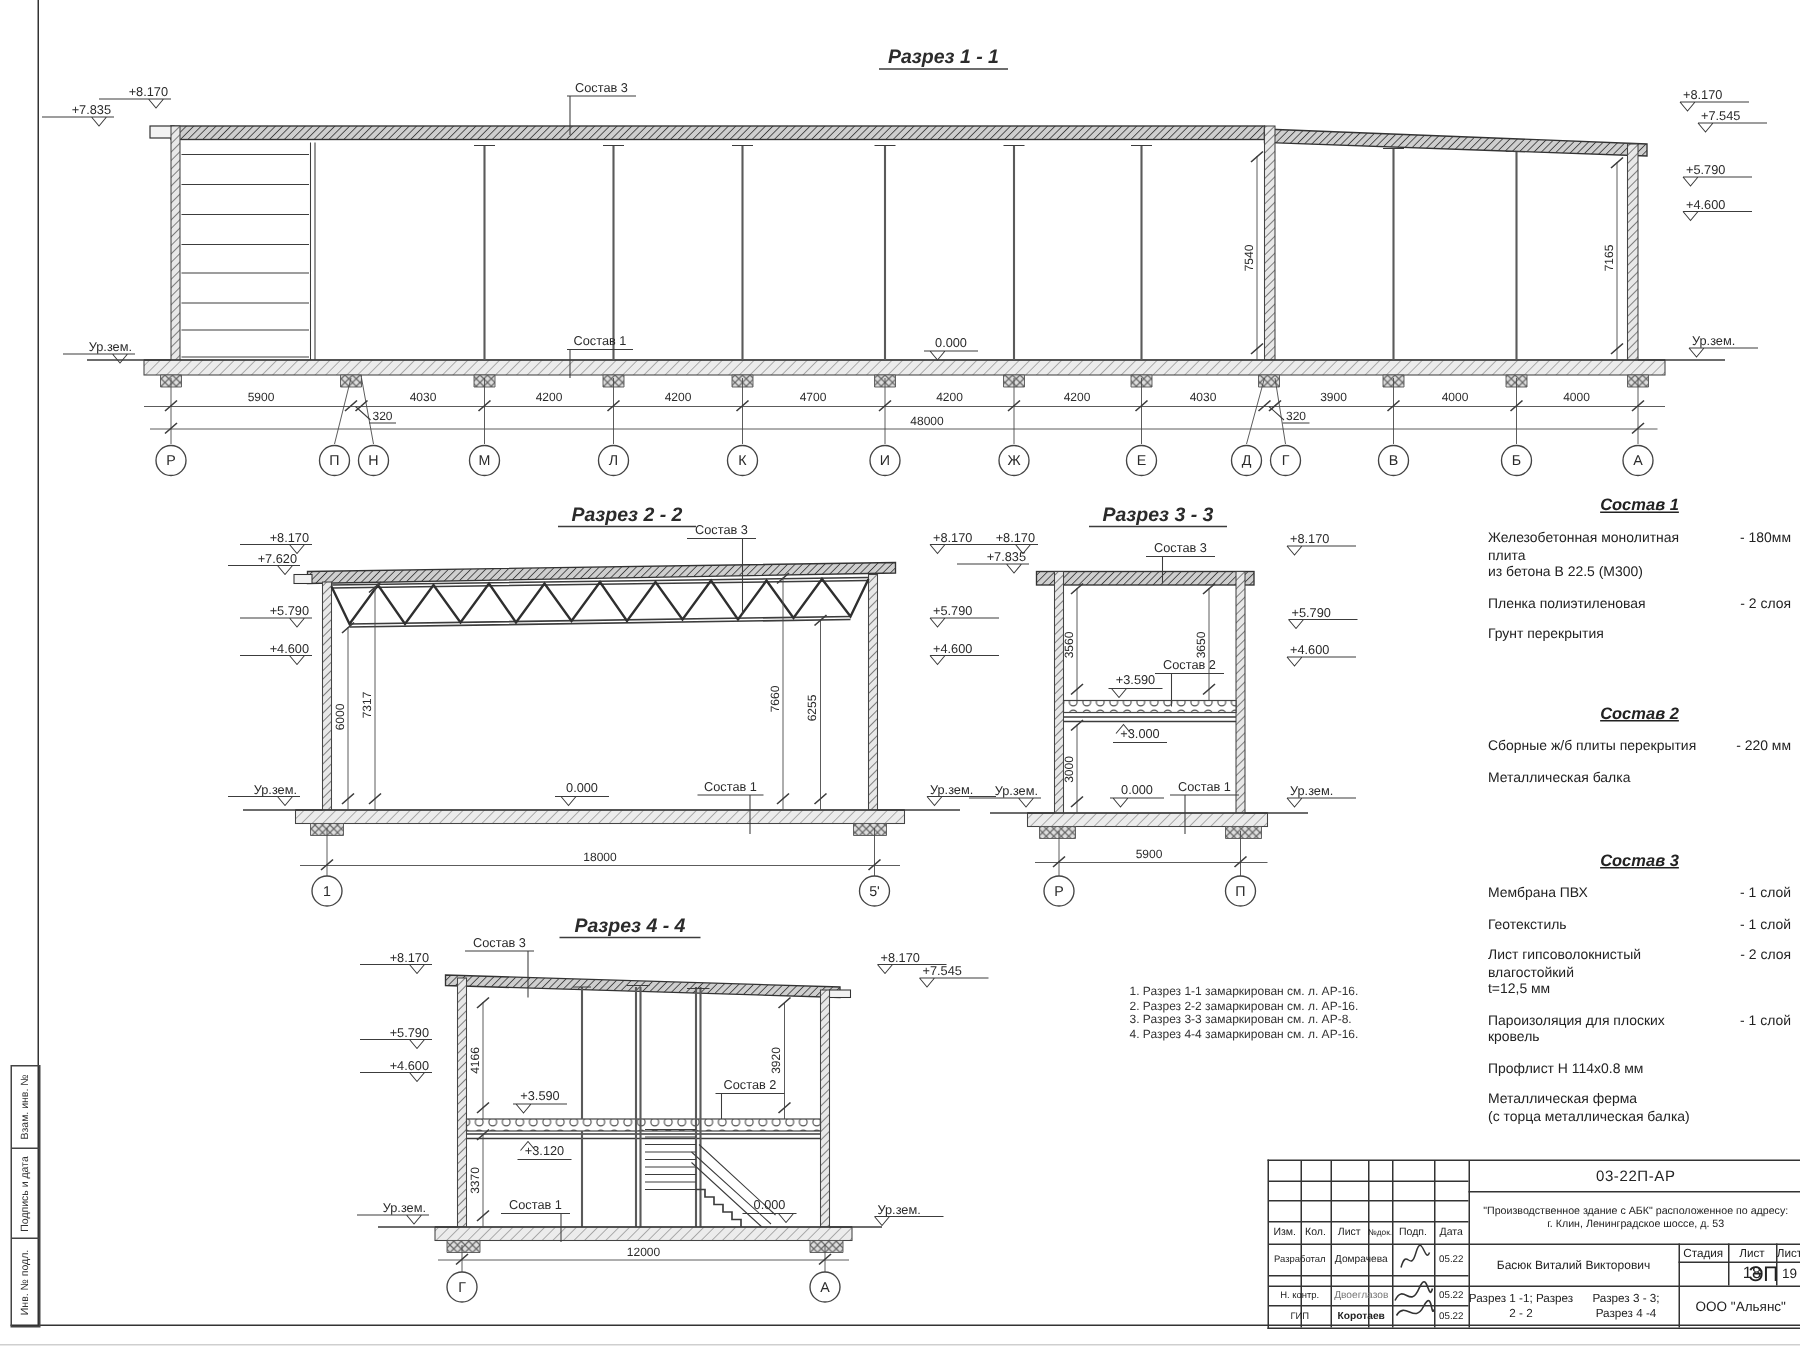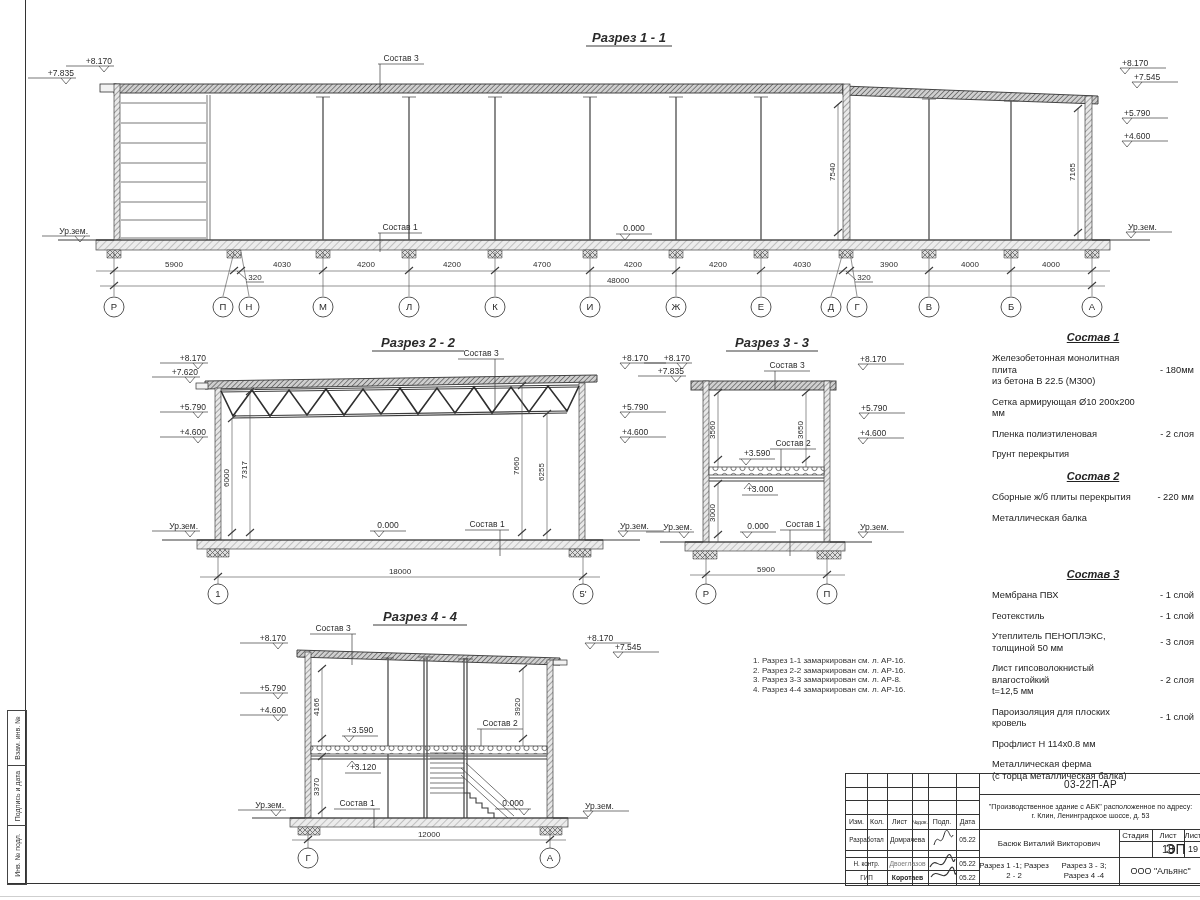--- a/index.html
+++ b/index.html
@@ -15,21 +15,21 @@
   .med{stroke:#3c3c3c;stroke-width:1.1;fill:none;}
   .thk{stroke:#2f2f2f;stroke-width:1.6;fill:none;}
   .col{stroke:#5a5a5a;stroke-width:1.4;fill:none;}
   .dim{stroke:#4a4a4a;stroke-width:.6;fill:none;}
   
   .abs{position:absolute;}
   .notes{font-size:8px;line-height:9.6px;color:#333;}
   .sostav{width:202px;font-size:9.3px;color:#222;}
   .sostav h4{margin:0 0 10px 0;text-align:center;font-size:11px;font-style:italic;
              font-weight:700;text-decoration:underline;}
-  .srow{display:flex;justify-content:space-between;align-items:center;margin-bottom:9px;}
+  .srow{display:flex;justify-content:space-between;align-items:flex-start;margin-bottom:9px;}
   .srow .lines{max-width:152px;line-height:11.5px;}
   .srow .val{white-space:nowrap;line-height:11.5px;}
   
   #tb{left:845px;top:773px;width:356px;height:111px;border:1.5px solid #333;border-right:none;
       font-size:8px;}
   .cell{position:absolute;display:flex;align-items:center;justify-content:center;text-align:center;}
   .vline{position:absolute;width:0;border-left:1.1px solid #333;}
   .hline{position:absolute;height:0;border-top:1.1px solid #333;}
   
   #strip{left:7px;top:710px;width:18px;height:173px;border:1px solid #444;}
@@ -356,25 +356,20 @@
   <h4>Состав 1</h4>
   <div class="srow">
     <div class="lines">
           <div>Железобетонная  монолитная плита</div>
       <div>из бетона В 22.5 (М300)</div>
         </div>
     <span class="val">- 180мм</span>
       </div>
   <div class="srow">
     <div class="lines">
-          <div>Сетка армирующая Ø10 200х200 мм</div>
-        </div>
-      </div>
-  <div class="srow">
-    <div class="lines">
           <div>Пленка полиэтиленовая</div>
         </div>
     <span class="val">-  2 слоя</span>
       </div>
   <div class="srow">
     <div class="lines">
           <div>Грунт перекрытия</div>
         </div>
       </div>
 </div>
@@ -400,27 +395,20 @@
     <div class="lines">
           <div>Мембрана ПВХ</div>
         </div>
     <span class="val">- 1 слой</span>
       </div>
   <div class="srow">
     <div class="lines">
           <div>Геотекстиль</div>
         </div>
     <span class="val">- 1 слой</span>
-      </div>
-  <div class="srow">
-    <div class="lines">
-          <div>Утеплитель ПЕНОПЛЭКС,</div>
-      <div>толщиной 50 мм</div>
-        </div>
-    <span class="val">- 3 слоя</span>
       </div>
   <div class="srow">
     <div class="lines">
           <div>Лист гипсоволокнистый влагостойкий</div>
       <div>t=12,5 мм</div>
         </div>
     <span class="val">- 2 слоя</span>
       </div>
   <div class="srow">
     <div class="lines">

